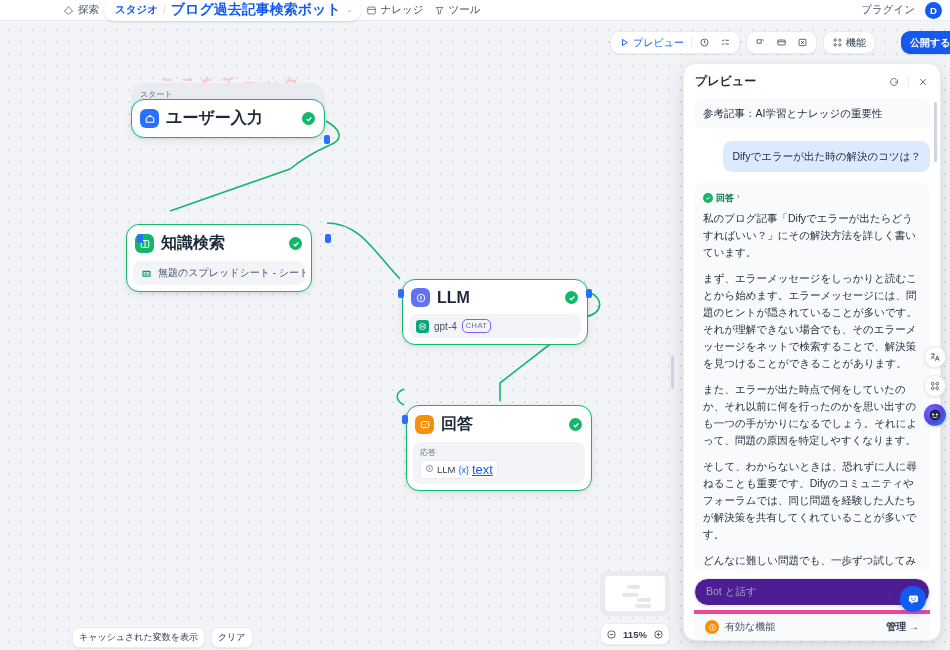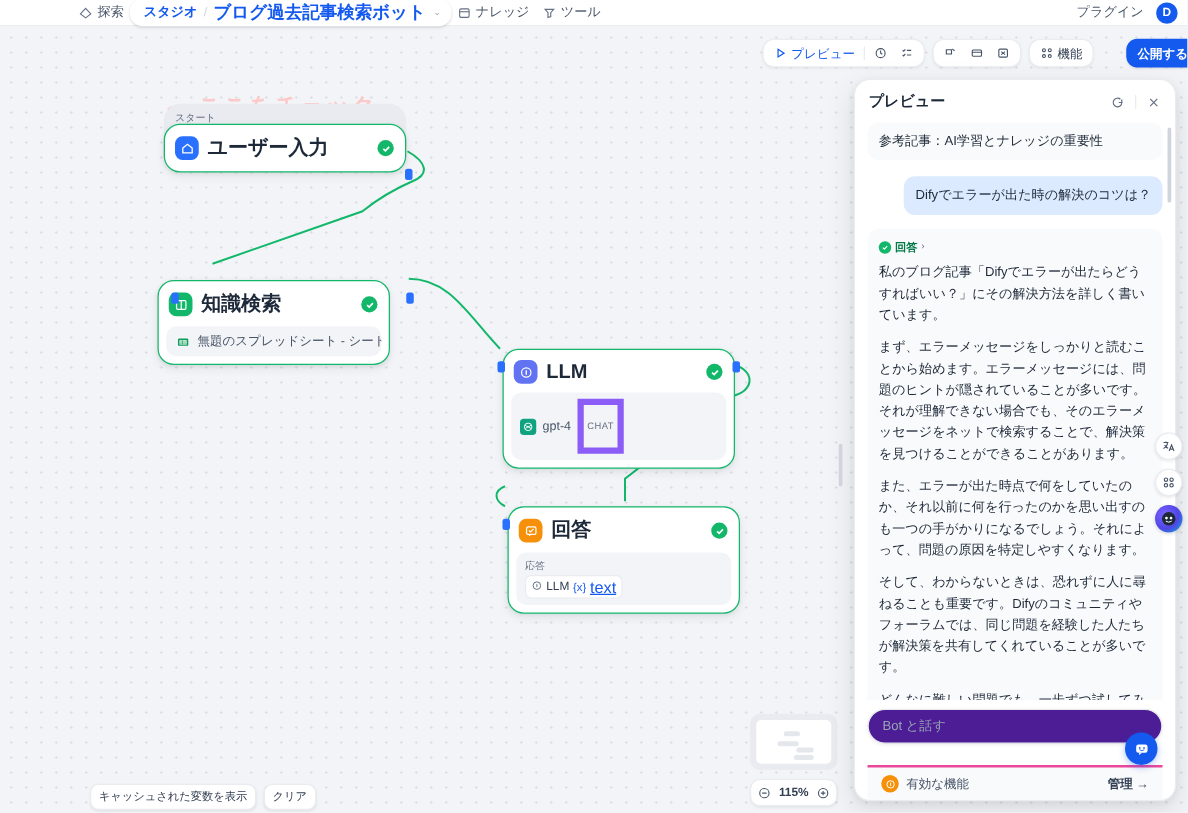--- a/index.html
+++ b/index.html
@@ -126,22 +126,22 @@
     background: #f2f4f7; border-radius: 8px;
     padding: 5px 7px;
     display: flex; align-items: center; gap: 5px;
     font-size: 10px; color: #475467;
     white-space: nowrap; overflow: hidden;
   }
   .node-body .mini-ico { width: 13px; height: 13px; border-radius: 3px; display:flex; align-items:center; justify-content:center; flex:0 0 auto; }
   .node-body .mini-ico svg { width: 11px; height: 11px; }
   .chip {
     font-size: 7.5px; color: #667085; letter-spacing: .4px;
-    border: 5px solid #8b5cf6; border-radius: 0;
-    padding: 12px 3px; line-height: 10px;
+    border: 1px solid #8b5cf6; border-radius: 5px;
+    padding: 1px 3px; line-height: 10px;
   }
 
   .start-label {
     position: absolute;
     font-size: 8px; color: #667085;
     background: transparent;
     z-index: 19;
   }
   .start-wrap {
     position: absolute;
@@ -285,22 +285,22 @@
   .pv-input .ph { font-size: 10.5px; color: #98a2b3; }
   .pv-send {
     position: absolute; right: 14px; bottom: 28px;
     width: 26px; height: 26px; border-radius: 50%;
     background: #155aef; display: flex; align-items: center; justify-content: center;
     box-shadow: 0 2px 6px rgba(21,90,239,0.35);
   }
   .pv-send svg { width: 13px; height: 13px; }
   .pv-feature {
     display: flex; align-items: center; gap: 6px;
-    background: #f9fafb; border-top: 2px solid #ec4899;
-    padding: 6px 11px; margin-top: 17px;
+    background: #f9fafb; border-top: 4px solid #ec4899;
+    padding: 6px 11px; margin-top: 4px;
   }
   .feat-ico {
     width: 14px; height: 14px; border-radius: 50%;
     background: #f79009; display: flex; align-items: center; justify-content: center;
   }
   .feat-ico svg { width: 9px; height: 9px; }
   .feat-txt { font-size: 10px; color: #475467; }
   .feat-manage { margin-left: auto; font-size: 10px; color: #344054; font-weight: 700; }
 
   .pv-handle {

